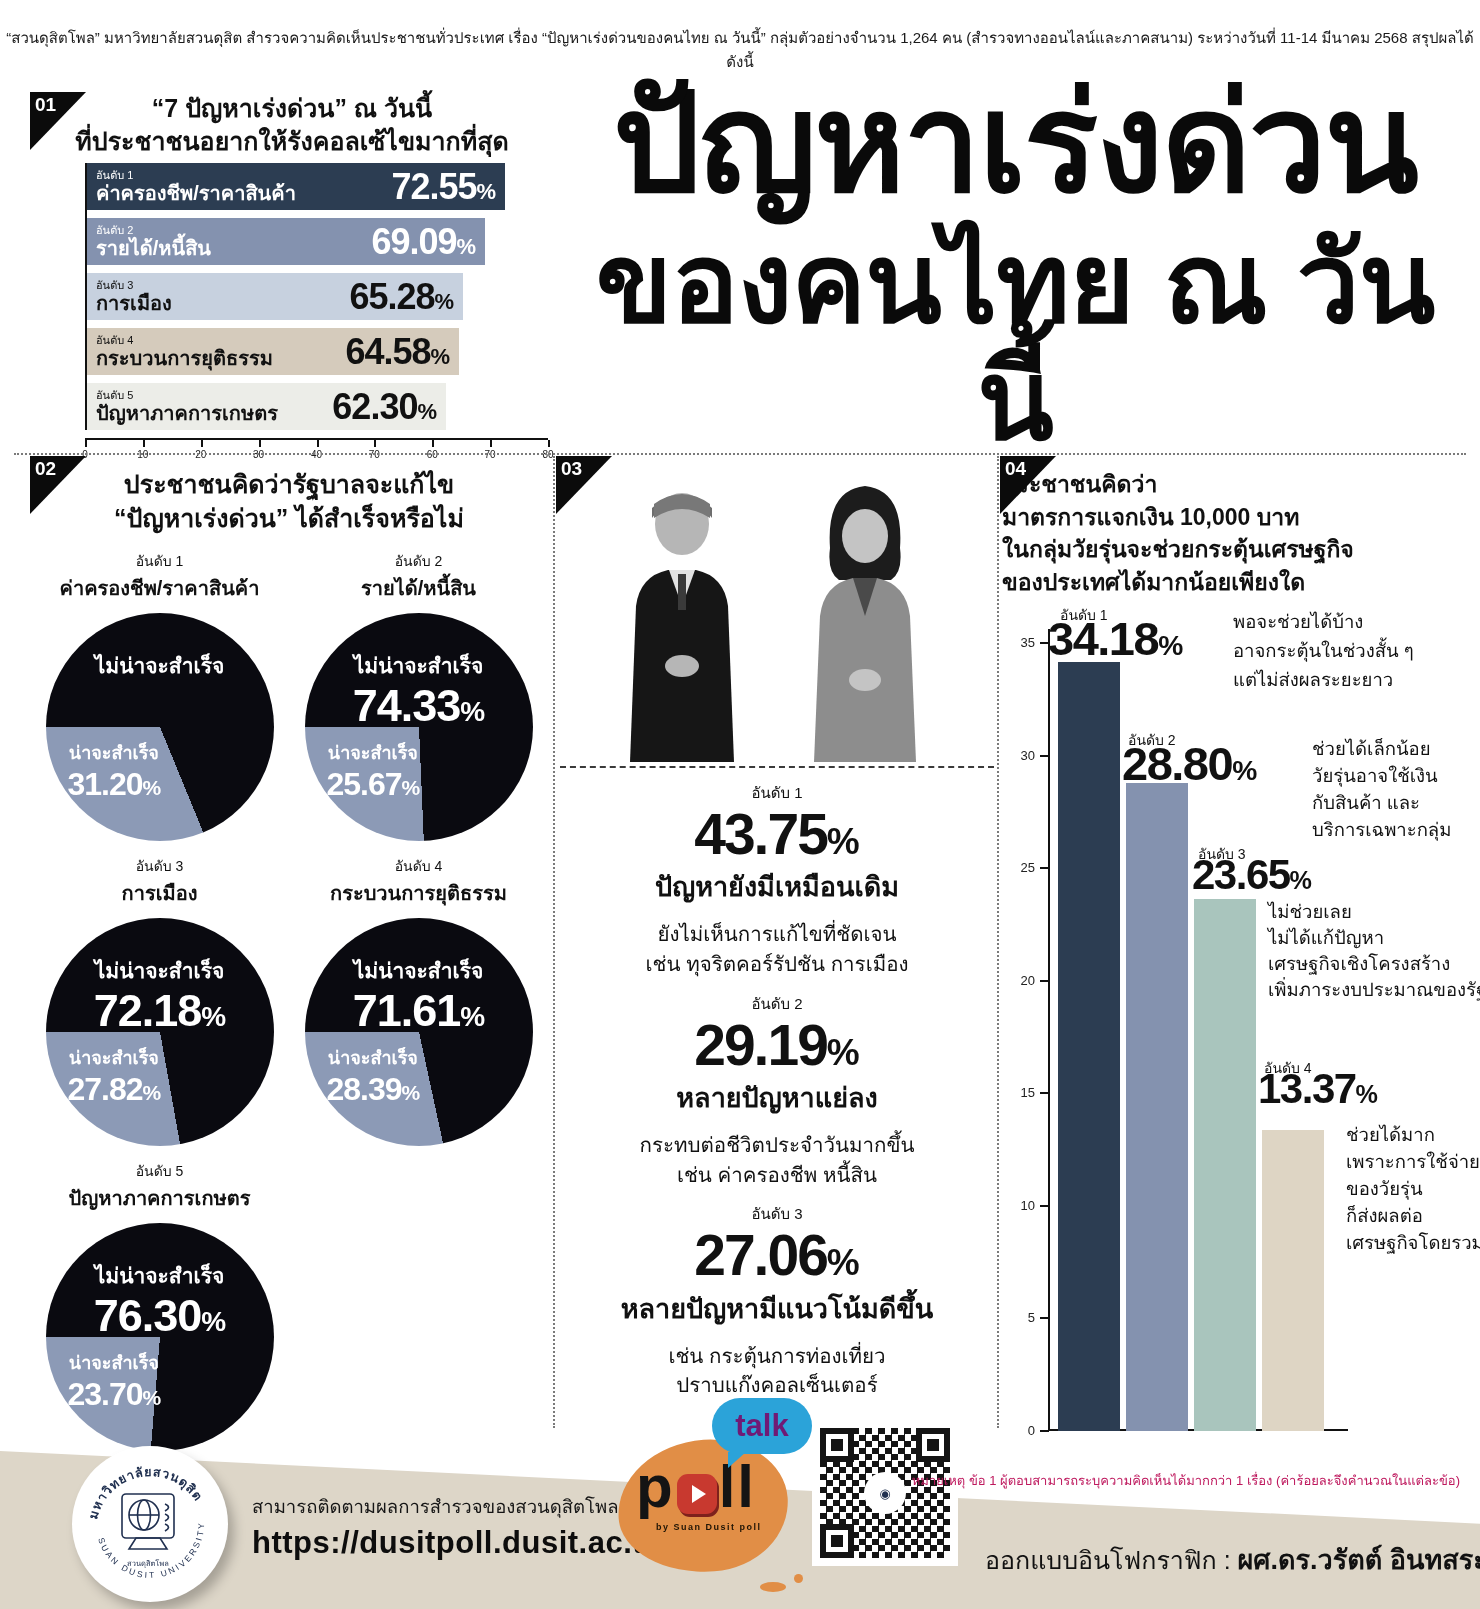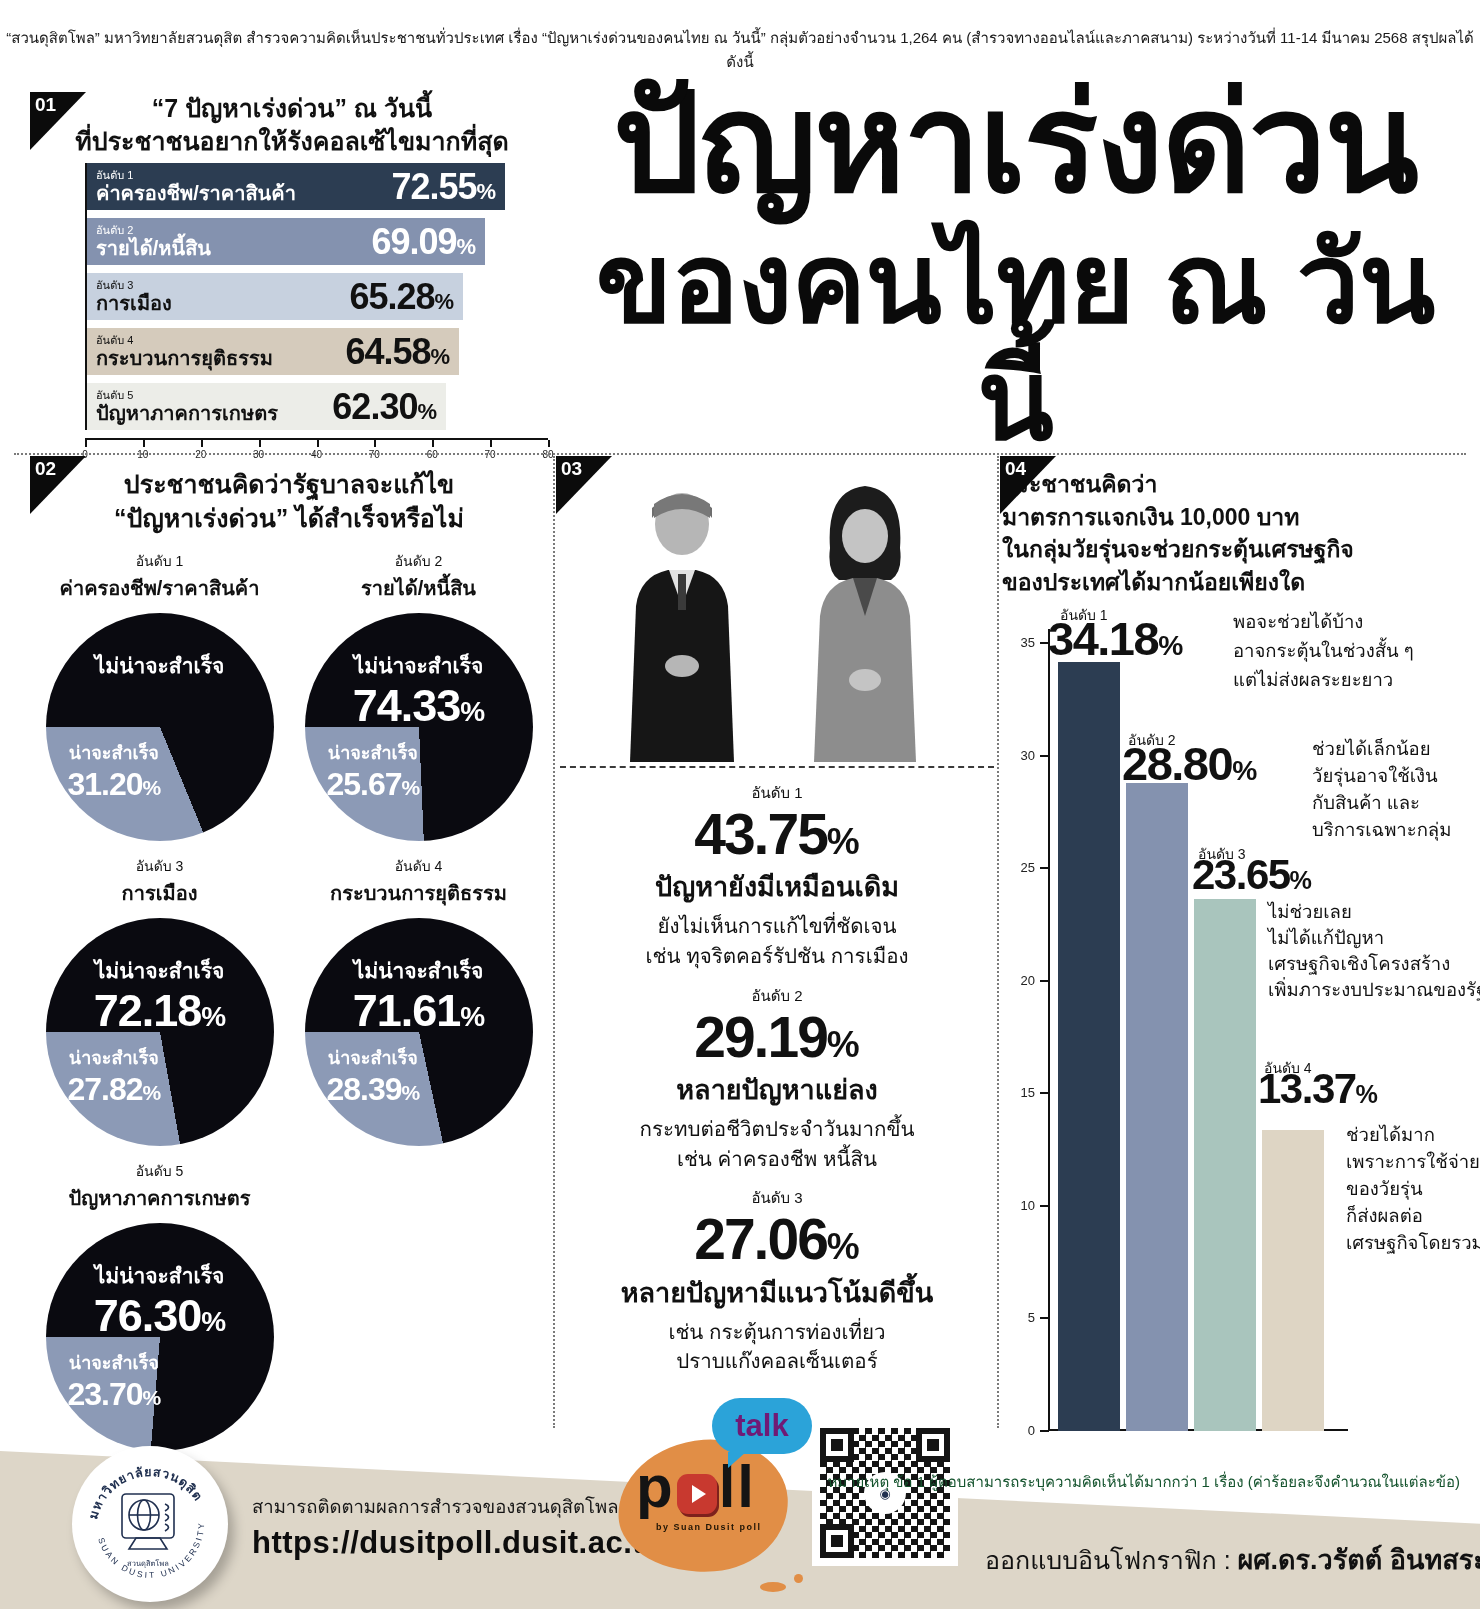--- a/index.html
+++ b/index.html
@@ -59,21 +59,21 @@
   
   .sec3{position:absolute;left:560px;top:468px;width:434px}
   .sec3 h2{text-align:center;font-size:23px;font-weight:bold;line-height:1.42}
   .photos{margin-top:6px;height:288px;display:flex;justify-content:center}
   .s3-div{border-top:2px dashed #3a3a3a;margin:4px 0 0}
   .rank-block{text-align:center;margin-top:13px}
   .rank-no{font-size:15px}
   .rank-val{font-size:57px;font-weight:bold;letter-spacing:-2px;line-height:1.04}
   .rank-val .pct{font-size:37px;letter-spacing:0}
   .rank-main{font-size:27px;font-weight:bold;margin-top:1px}
-  .rank-desc{font-size:20.5px;line-height:1.45;margin-top:3px}
+  .rank-desc{font-size:20.5px;line-height:1.45;margin-top:11px}
 
   
   .sec4{position:absolute;left:1002px;top:468px;width:470px}
   .sec4 h2{text-align:left;font-size:23px;font-weight:bold;line-height:1.42;width:458px}
   .s4-chart{position:relative;height:832px;margin-top:0}
   .s4-axis{position:absolute;left:46px;top:30px;bottom:0;width:2px;background:#111}
   .s4-base{position:absolute;left:46px;bottom:0;width:300px;height:2px;background:#111}
   .s4-tick{position:absolute;left:38px;width:9px;height:2px;background:#111}
   .s4-ticklbl{position:absolute;left:0;width:33px;text-align:right;font-size:13px;color:#222}
   .s4-bar{position:absolute;bottom:0}
@@ -83,21 +83,21 @@
   .s4-desc{position:absolute;font-size:18.5px;white-space:nowrap}
 
   
   .band{position:absolute;left:0;top:1451px;width:1480px;height:158px;background:#ddd6c8;
         clip-path:polygon(0 0,100% 46%,100% 100%,0 100%)}
   .uni-logo{position:absolute;left:72px;top:1446px;width:156px;height:156px;border-radius:50%;
             background:#fff;box-shadow:6px 8px 12px rgba(0,0,0,.25)}
   .follow{position:absolute;left:252px;top:1492px}
   .follow-line{font-size:18.5px;color:#151515}
   .follow-url{font-size:31px;font-weight:bold;letter-spacing:.5px;margin-top:4px;color:#0d0d0d}
-  .note{position:absolute;right:20px;top:1470px;font-size:15px;color:#14532d;white-space:nowrap}
+  .note{position:absolute;right:20px;top:1470px;font-size:13px;color:#be185d;white-space:nowrap}
   .credit{position:absolute;left:985px;top:1538px;font-size:25px;color:#111;white-space:nowrap}
   .credit b{font-size:27px}
 
   
   .poll-logo{position:absolute;left:612px;top:1396px;width:200px;height:205px}
   .poll-blob{position:absolute;left:6px;top:44px;width:170px;height:132px;background:#e18e46;
              border-radius:53% 47% 46% 54%/55% 48% 52% 45%;transform:rotate(-4deg)}
   .poll-word{position:absolute;left:24px;top:56px;font-size:60px;font-weight:bold;color:#141414;
              letter-spacing:2px;display:flex;align-items:center}
   .poll-play{display:inline-block;width:40px;height:40px;background:#c8392f;border-radius:11px;

